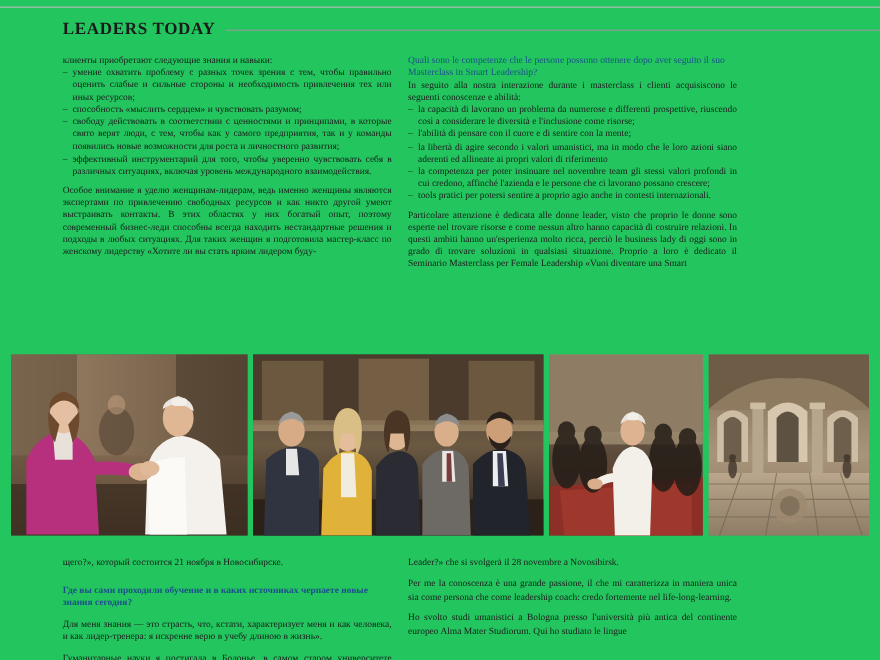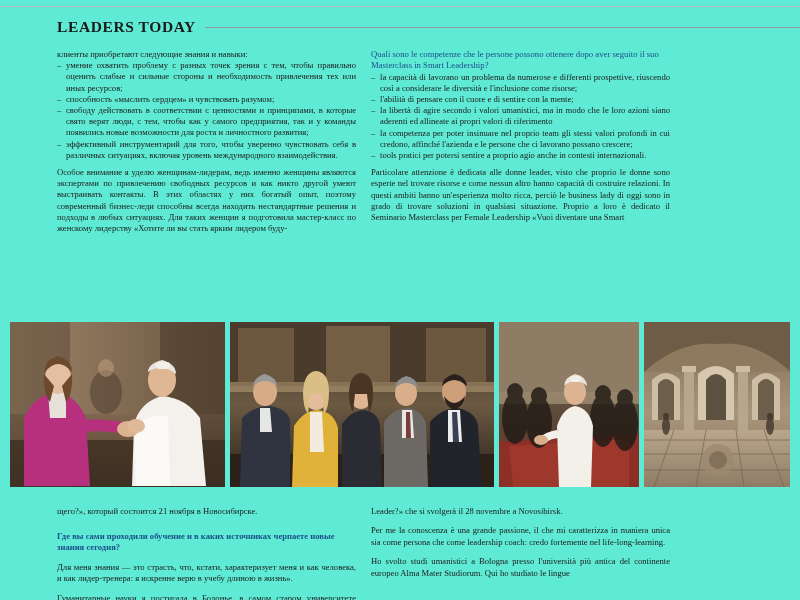--- a/index.html
+++ b/index.html
@@ -6,21 +6,21 @@
   html, body {
     margin: 0; padding: 0;
     width: 800px; height: 600px;
     background: #ffffff;
     font-family: "Liberation Serif", serif;
     overflow: hidden;
   }
   .page {
     position: relative;
     width: 800px; height: 600px;
-    background: #5eead4;
+    background: #22c55e;
   }
   
   .header {
     position: absolute;
     left: 0; top: 0;
     width: 800px;
     height: 40px;
   }
   .header-rule-top {
     position: absolute;
@@ -136,25 +136,26 @@
       <li>умение охватить проблему с разных точек зрения с тем, чтобы правильно оценить слабые и сильные стороны и необходимость привлечения тех или иных ресурсов;</li>
       <li>способность «мыслить сердцем» и чувствовать разумом;</li>
       <li>свободу действовать в соответствии с ценностями и принципами, в которые свято верят люди, с тем, чтобы как у самого предприятия, так и у команды появились новые возможности для роста и личностного развития;</li>
       <li>эффективный инструментарий для того, чтобы уверенно чувствовать себя в различных ситуациях, включая уровень международного взаимодействия.</li>
     </ul>
     <p class="gap">Особое внимание я уделю женщинам-лидерам, ведь именно женщины являются экспертами по привлечению свободных ресурсов и как никто другой умеют выстраивать контакты. В этих областях у них богатый опыт, поэтому современный бизнес-леди способны всегда находить нестандартные решения и подходы в любых ситуациях. Для таких женщин я подготовила мастер-класс по женскому лидерству «Хотите ли вы стать ярким лидером буду-</p>
   </div>
 
   <div class="col col-right">
     <p class="lede-heading">Quali sono le competenze che le persone possono ottenere dopo aver seguito il suo Masterclass in Smart Leadership?</p>
+    <p>In seguito alla nostra interazione durante i masterclass i clienti acquisiscono le seguenti conoscenze e abilità:</p>
     <ul class="dash-list">
       <li>la capacità di lavorano un problema da numerose e differenti prospettive, riuscendo così a considerare le diversità e l'inclusione come risorse;</li>
       <li>l'abilità di pensare con il cuore e di sentire con la mente;</li>
       <li>la libertà di agire secondo i valori umanistici, ma in modo che le loro azioni siano aderenti ed allineate ai propri valori di riferimento</li>
-      <li>la competenza per poter insinuare nel proprio team gli stessi valori profondi in cui credono, affinché l'azienda e le persone che ci lavorano possano crescere;</li>
+      <li>la competenza per poter insinuare nel novembre team gli stessi valori profondi in cui credono, affinché l'azienda e le persone che ci lavorano possano crescere;</li>
       <li>tools pratici per potersi sentire a proprio agio anche in contesti internazionali.</li>
     </ul>
     <p class="gap">Particolare attenzione è dedicata alle donne leader, visto che proprio le donne sono esperte nel trovare risorse e come nessun altro hanno capacità di costruire relazioni. In questi ambiti hanno un'esperienza molto ricca, perciò le business lady di oggi sono in grado di trovare soluzioni in qualsiasi situazione. Proprio a loro è dedicato il Seminario Masterclass per Female Leadership «Vuoi diventare una Smart</p>
   </div>
 
   <div class="photos">
 
     <div class="photo photo-1">
       <svg width="216" height="165" viewBox="0 0 216 165" preserveAspectRatio="none">
         <defs>

